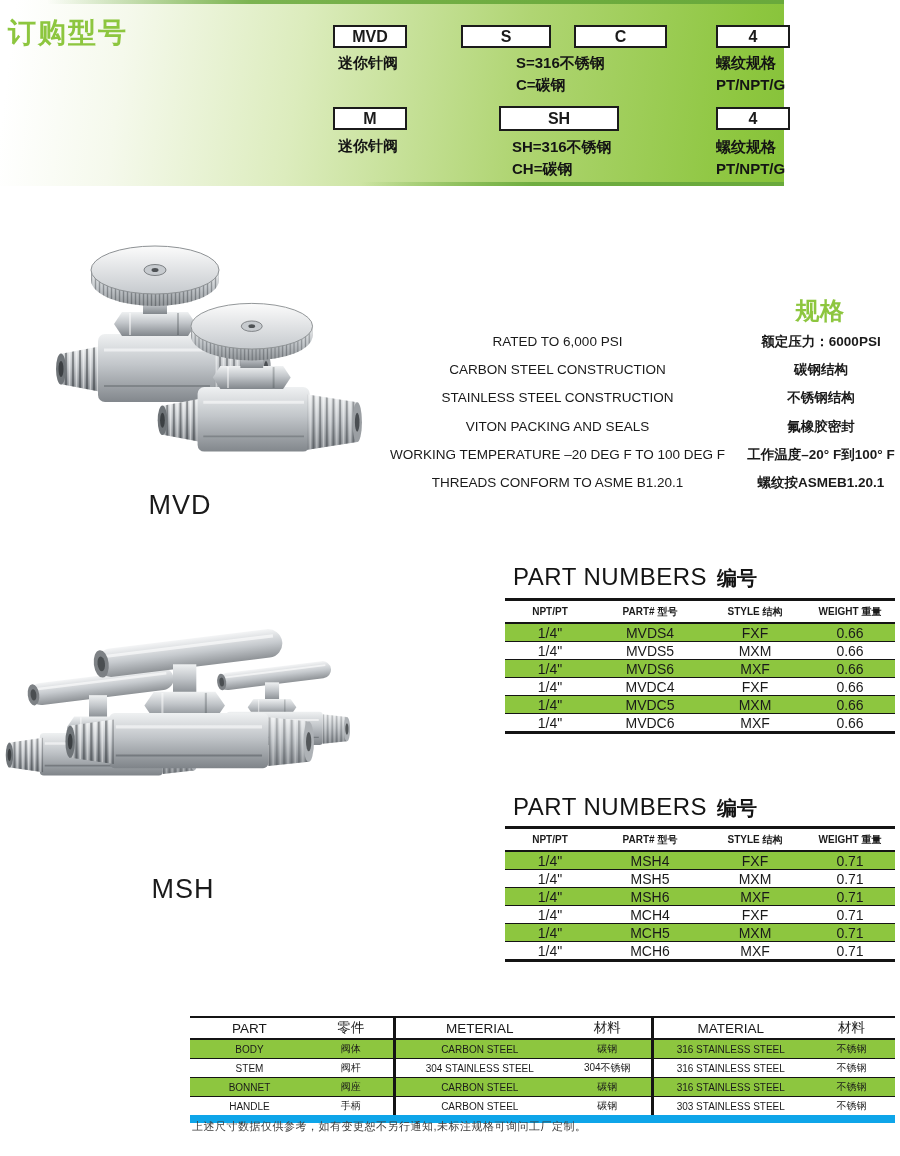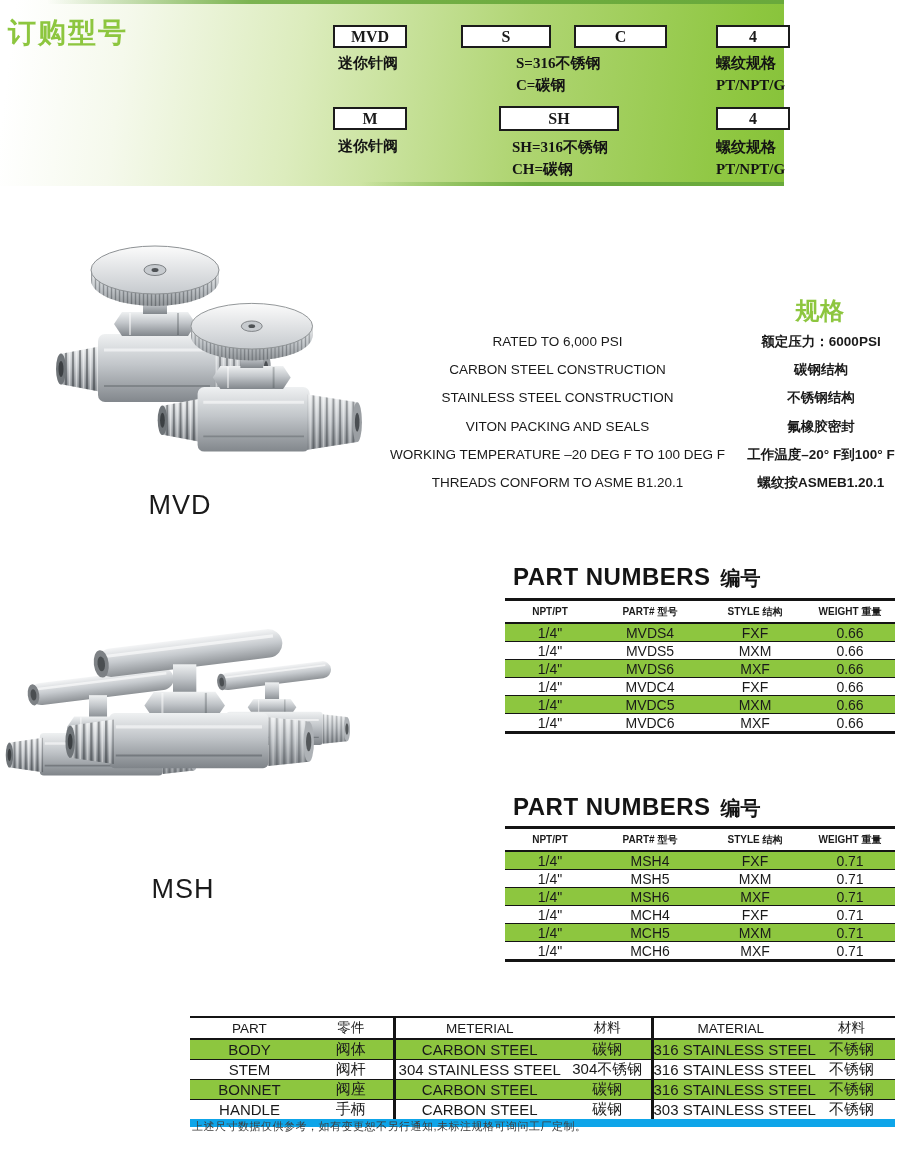--- a/index.html
+++ b/index.html
@@ -1,21 +1,21 @@
 <!DOCTYPE html>
 <html><head>
 <meta charset="utf-8">
 <style>
   html,body{margin:0;padding:0;background:#ffffff;}
   .page{position:relative;width:900px;height:1156px;background:#ffffff;overflow:hidden;
         font-family:"Liberation Sans",sans-serif;color:#1a1a1a;}
 
   
   .banner{position:absolute;left:0;top:0;width:784px;height:186px;
-    background:linear-gradient(97deg,#ffffff 2%,#f5f9ec 16%,#dcecbd 38%,#b0d573 66%,#8dc63f 94%,#86c23a 100%);font-family:Liberation Serif, serif;}
+    background:linear-gradient(97deg,#ffffff 2%,#f5f9ec 16%,#dcecbd 38%,#b0d573 66%,#8dc63f 94%,#86c23a 100%);}
   .banner::before{content:"";position:absolute;top:0;left:0;width:100%;height:4px;
     background:linear-gradient(to right,rgba(105,169,60,0) 6%,rgba(105,169,60,.85) 32%,#69a93c 100%);}
   .banner::after{content:"";position:absolute;bottom:0;left:0;width:100%;height:4px;
     background:linear-gradient(to right,rgba(105,169,60,0) 46%,rgba(105,169,60,.9) 68%,#69a93c 100%);}
   .banner-title{position:absolute;left:8px;top:14px;font-size:28px;font-weight:bold;
     color:#8dc63f;letter-spacing:2px;}
   .obox{position:absolute;background:#ffffff;border:2px solid #1b1b1b;text-align:center;
     font-weight:bold;font-size:16px;height:19px;line-height:19px;}
   .note{position:absolute;font-size:15px;font-weight:bold;color:#141414;line-height:22px;white-space:nowrap;}
   .note.center{text-align:center;}
@@ -28,34 +28,34 @@
   .spec-title{position:absolute;top:295px;font-size:24px;font-weight:bold;color:#8dc63f;text-align:center;letter-spacing:.5px;}
   .spec-title.en{left:440px;width:240px;}
   .spec-title.zh{left:760px;width:120px;}
   .spec-col{position:absolute;top:328px;}
   .spec-col div{height:28.2px;line-height:28.2px;text-align:center;font-size:13.5px;white-space:nowrap;}
   .spec-col.en{left:385px;width:345px;}
   .spec-col.zh{left:732px;width:178px;font-weight:bold;}
 
   
   .pn-title{position:absolute;left:513px;display:flex;align-items:baseline;gap:10px;color:#141414;}
-  .pn-title .en{font-size:24px;font-weight:bold;letter-spacing:.5px;}
+  .pn-title .en{font-size:24px;font-weight:normal;letter-spacing:.5px;}
   .pn-title .zh{font-size:20px;font-weight:bold;}
   .pn-table{position:absolute;left:505px;width:390px;border-collapse:collapse;table-layout:fixed;}
   .pn-table th{font-size:10px;font-weight:bold;height:21px;padding:0;
     border-top:3px solid #141414;border-bottom:2.5px solid #141414;text-align:center;white-space:nowrap;}
   .pn-table td{font-size:14px;height:17px;padding:0;border-bottom:1.6px solid #141414;text-align:center;}
   .pn-table tr:last-child td{border-bottom:3px solid #141414;}
   .pn-table tr.g td{background:#8dc63f;}
 
   
   .mat-table{position:absolute;left:190px;top:1016px;width:705px;border-collapse:collapse;table-layout:fixed;}
   .mat-table th{font-size:13.5px;font-weight:normal;height:20px;padding:0;text-align:center;
     border-top:2.5px solid #141414;border-bottom:2px solid #141414;white-space:nowrap;margin-top:20px;}
-  .mat-table td{font-size:15px;height:18px;padding:0;text-align:center;
+  .mat-table td{font-size:10px;height:18px;padding:0;text-align:center;
     border-bottom:1.6px solid #141414;white-space:nowrap;}
   .mat-table tr:last-child td{border-bottom:8px solid #0ea5e9;}
   .mat-table tr.g td{background:#8dc63f;}
   .mat-table .zh{font-weight:normal;}
   .mat-table .vdiv{border-left:3px solid #141414;}
 
   .footer-note{position:absolute;left:192px;top:1119px;font-size:11px;color:#3d3d3d;letter-spacing:.5px;}
 </style>
 </head>
 <body>

